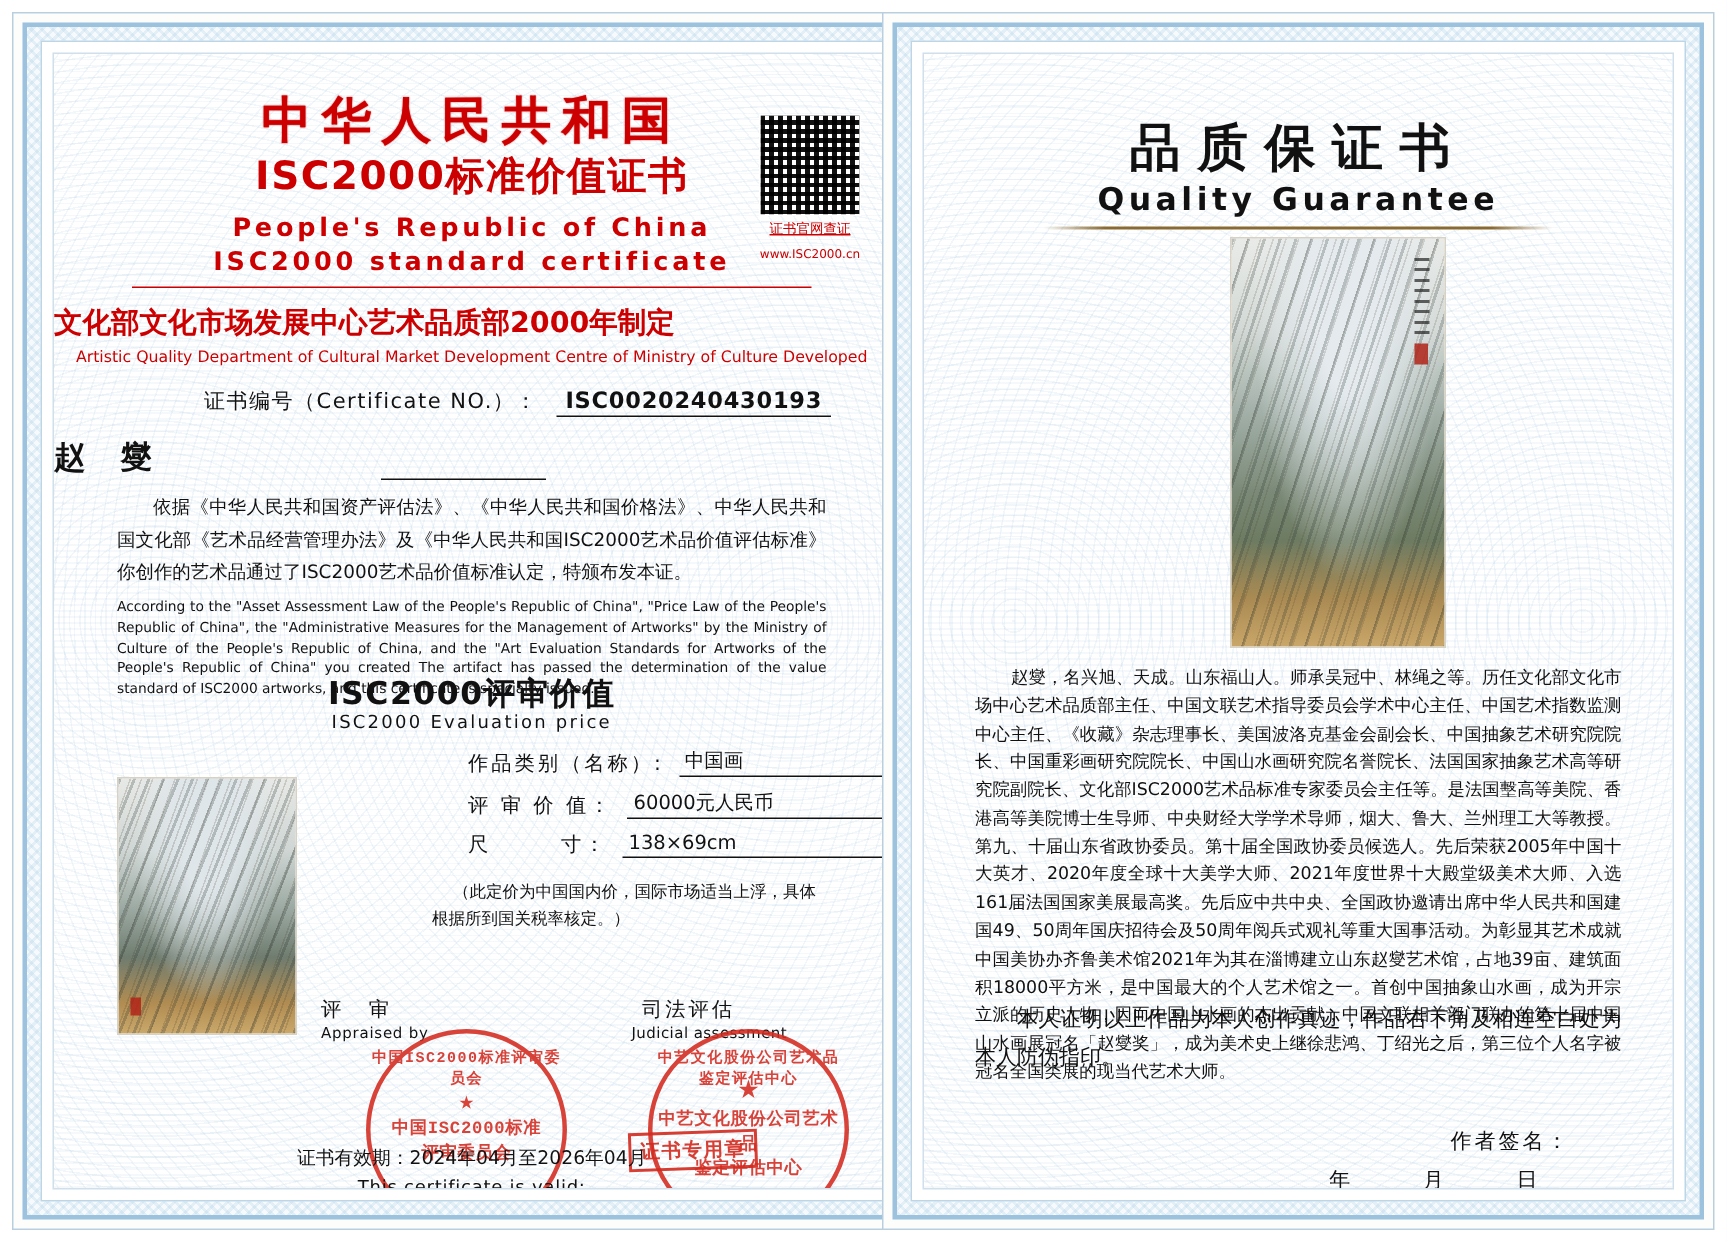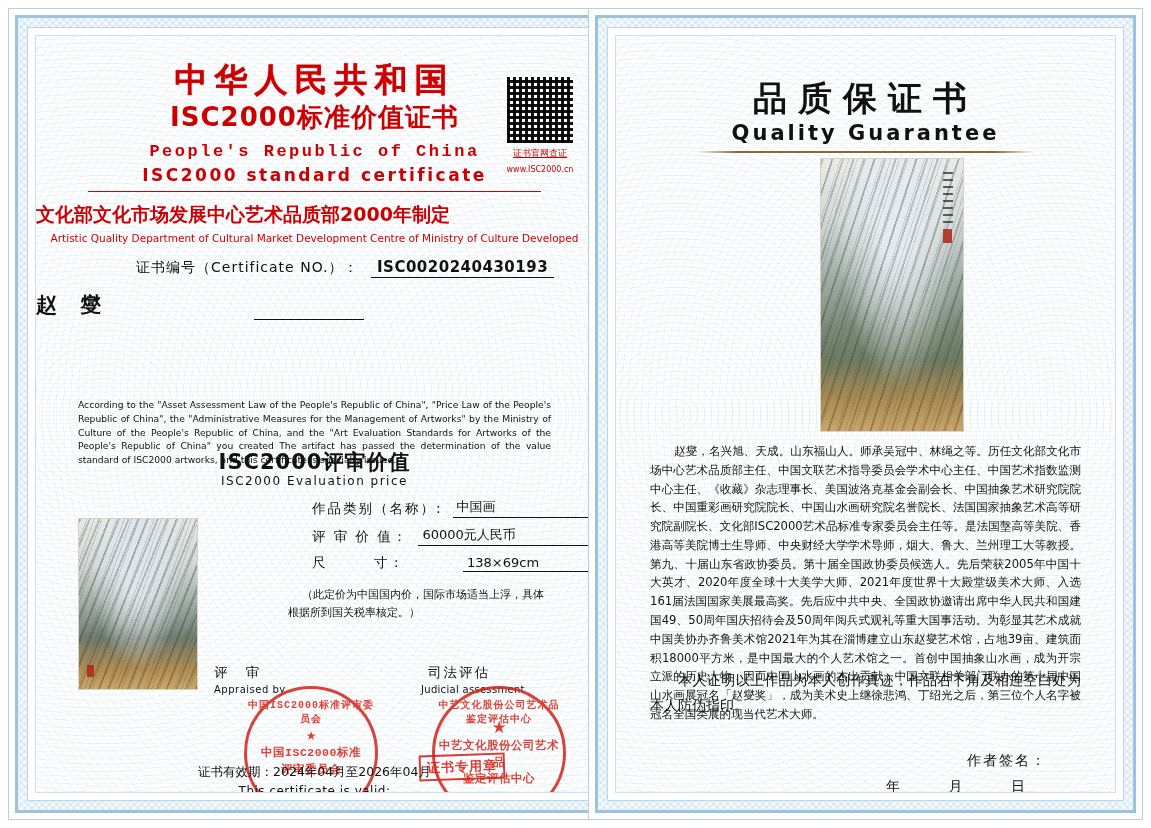--- a/index.html
+++ b/index.html
@@ -60,21 +60,21 @@
     color:#cc0000;font-weight:bold;font-size:33px;letter-spacing:7px;
     font-family:"DejaVu Sans","Liberation Sans",sans-serif;
     text-shadow:0 0 1px #cc0000;
   }
   .l-title2{
     position:absolute;left:0;right:0;top:64px;text-align:center;
     color:#cc0000;font-weight:bold;font-size:26px;letter-spacing:1px;
   }
   .l-en1{
     position:absolute;left:0;right:0;top:106px;text-align:center;
-    color:#cc0000;font-weight:bold;font-size:17px;letter-spacing:2.5px;font-family:Liberation Mono, monospace;
+    color:#cc0000;font-weight:bold;font-size:17px;letter-spacing:2.5px;
   }
   .l-en2{
     position:absolute;left:0;right:0;top:129px;text-align:center;
     color:#cc0000;font-weight:bold;font-size:17px;letter-spacing:2.5px;
   }
   .l-redline{
     position:absolute;left:52px;right:52px;top:155px;height:1px;background:#cc0000;
   }
   .l-dept{
     position:absolute;left:0;right:0;top:166px;text-align:left;
@@ -132,21 +132,21 @@
   }
 
   .field{position:absolute;font-size:13.5px;color:#111;display:flex;align-items:flex-end;}
   .field .fl{letter-spacing:2px;white-space:nowrap;margin-left:28px;}
   .field .fv{
     margin-left:10px;border-bottom:1px solid #111;min-width:168px;
     padding:0 4px 1px 4px;font-size:13px;
   }
   .f1{left:248px;top:462px;}
   .f2{left:248px;top:490px;}
-  .f3{left:248px;top:518px;gap:48px;}
+  .f3{left:248px;top:518px;}
 
   .note-cn{
     position:absolute;left:252px;right:44px;top:550px;font-size:11px;line-height:1.6;color:#111;text-indent:14px;
   }
   .note-en{
     position:absolute;left:252px;right:44px;top:588px;font-size:11px;line-height:1.55;color:#111;text-indent:14px;
   }
 
   .painting-left{
     position:absolute;left:42px;top:482px;width:118px;height:170px;
@@ -265,20 +265,21 @@
             </div>
 
             <div class="certno-row">
               <span class="lbl">证书编号（Certificate NO.）：</span>
               <span class="certno-val">ISC0020240430193</span>
             </div>
 
             <div class="artist-name">赵 燮</div>
             <div class="artist-underline"></div>
 
+            <div class="body-cn">依据《中华人民共和国资产评估法》、《中华人民共和国价格法》、中华人民共和国文化部《艺术品经营管理办法》及《中华人民共和国ISC2000艺术品价值评估标准》你创作的艺术品通过了ISC2000艺术品价值标准认定，特颁布发本证。</div>
             <div class="body-en">According to the "Asset Assessment Law of the People's Republic of China", "Price Law of the People's Republic of China", the "Administrative Measures for the Management of Artworks" by the Ministry of Culture of the People's Republic of China, and the "Art Evaluation Standards for Artworks of the People's Republic of China" you created The artifact has passed the determination of the value standard of ISC2000 artworks, and this certificate is specialty issued.</div>
 
             <div class="eval-title">ISC2000评审价值</div>
             <div class="eval-title-en">ISC2000 Evaluation price</div>
 
             <div class="field f1">
               <span class="fl">作品类别（名称）:</span>
               <span class="fv">中国画</span>
             </div>
             <div class="field f2">

